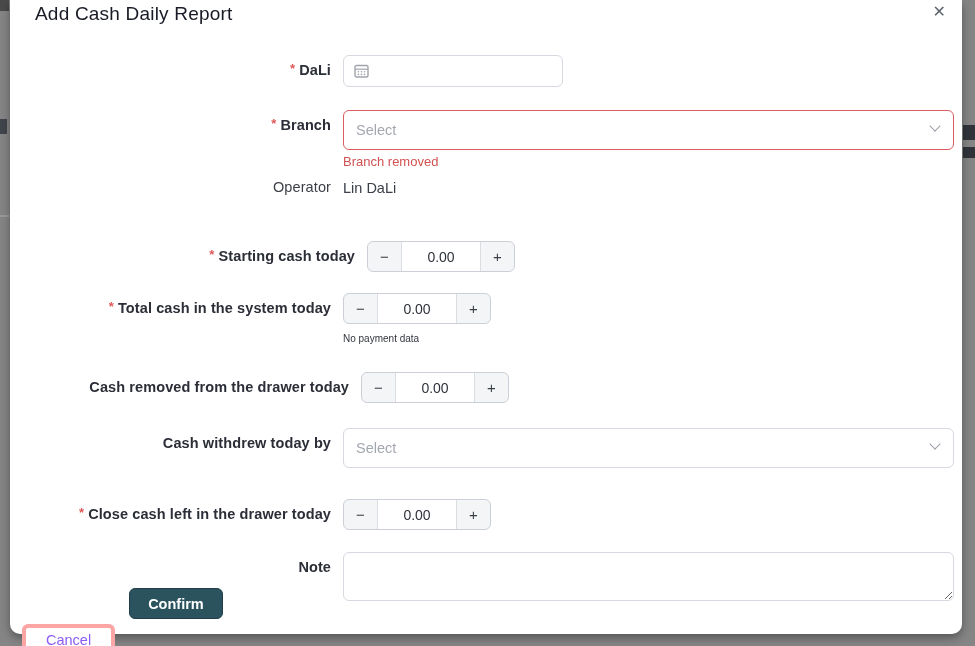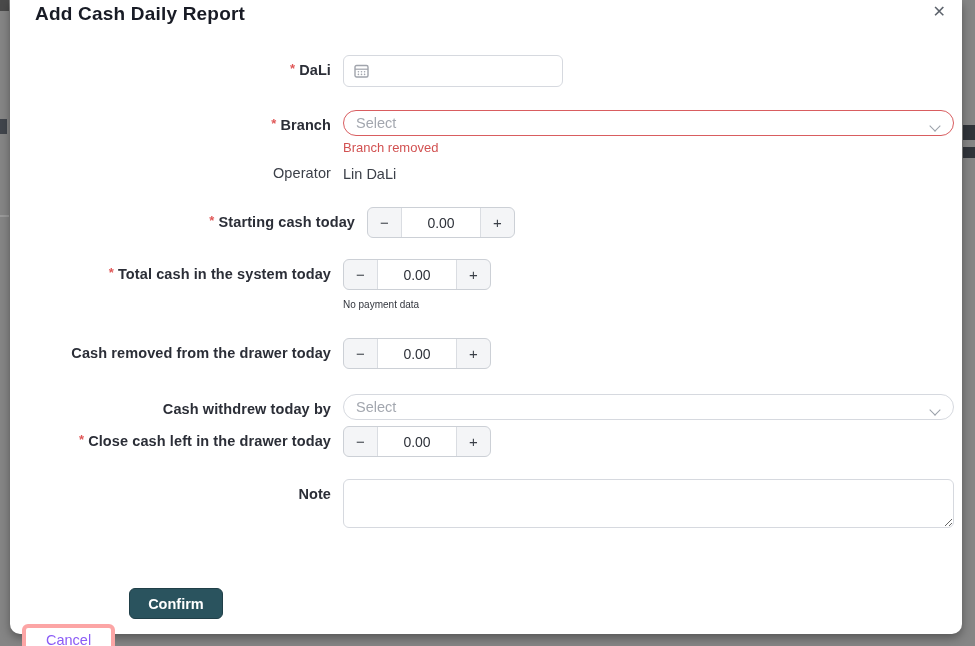--- a/index.html
+++ b/index.html
@@ -22,21 +22,21 @@
   .modal {
     position: absolute;
     left: 10px; top: 0;
     width: 952px; height: 634px;
     background: #ffffff;
     border-radius: 0 0 10px 10px;
     box-shadow: 0 4px 10px rgba(0,0,0,.35);
   }
   .modal-title {
     position: absolute; left: 25px; top: 3px;
-    font-size: 19px; font-weight: 700; color: #181b25;
+    font-size: 19px; font-weight: 400; color: #181b25;
     letter-spacing: .2px;
   }
   .close-btn {
     position: absolute; right: 16px; top: 4px;
     font-size: 16px; color: #5d636c; cursor: pointer;
     background: none; border: none; line-height: 1;
     font-family: "Liberation Sans", sans-serif;
   }
 
   .form { position: absolute; left: 0; top: 55px; width: 100%; }
@@ -51,42 +51,42 @@
   .label-col.plain { font-weight: 400; color: #3c4049; padding-top: 0; }
   .req {
     color: #e05858; font-weight: 700; font-size: 13px;
     margin-right: 4px; position: relative; top: -2px;
   }
   .control-col { flex: 1 1 auto; min-width: 0; }
 
   
   .row-date        { margin-bottom: 23px; }
   .row-branch      { margin-bottom: 10px; }
-  .row-operator    { margin-bottom: 24px; }
+  .row-operator    { margin-bottom: 44px; }
   .row-starting    { margin-bottom: 21px; margin-left: 24px; }
   .row-total       { margin-bottom: 28px; }
-  .row-removed     { margin-bottom: 25px; }
-  .row-withdrew    { margin-bottom: 6px; }
+  .row-removed     { margin-bottom: 25px; padding-left: 18px; }
+  .row-withdrew    { margin-bottom: 31px; }
   .row-close       { margin-bottom: 22px; }
 
   .text-input {
     height: 32px; border: 1px solid #d6d9df; border-radius: 6px;
     background: #fff; display: flex; align-items: center;
     padding: 0 10px; font-size: 14.5px;
   }
   .date-box { width: 220px; }
   .date-box input {
     border: none; outline: none; flex: 1; font-size: 14.5px;
     margin-left: 8px; font-family: "Liberation Sans", sans-serif;
     min-width: 0;
   }
 
   .select-box {
-    position: relative; height: 26px;
-    border: 1px solid #d6d9df; border-radius: 16px; background: #fff;
+    position: relative; height: 40px;
+    border: 1px solid #d6d9df; border-radius: 6px; background: #fff;
     display: flex; align-items: center;
     padding: 0 32px 0 12px; cursor: pointer;
   }
   .select-box.error-border { border-color: #d95d60; }
   .select-placeholder { color: #a3a7af; font-size: 14.5px; }
   .chevron {
     position: absolute; right: 14px; top: 11px;
     width: 8px; height: 8px;
     border-right: 1.6px solid #9aa0a9; border-bottom: 1.6px solid #9aa0a9;
     transform: rotate(45deg);

